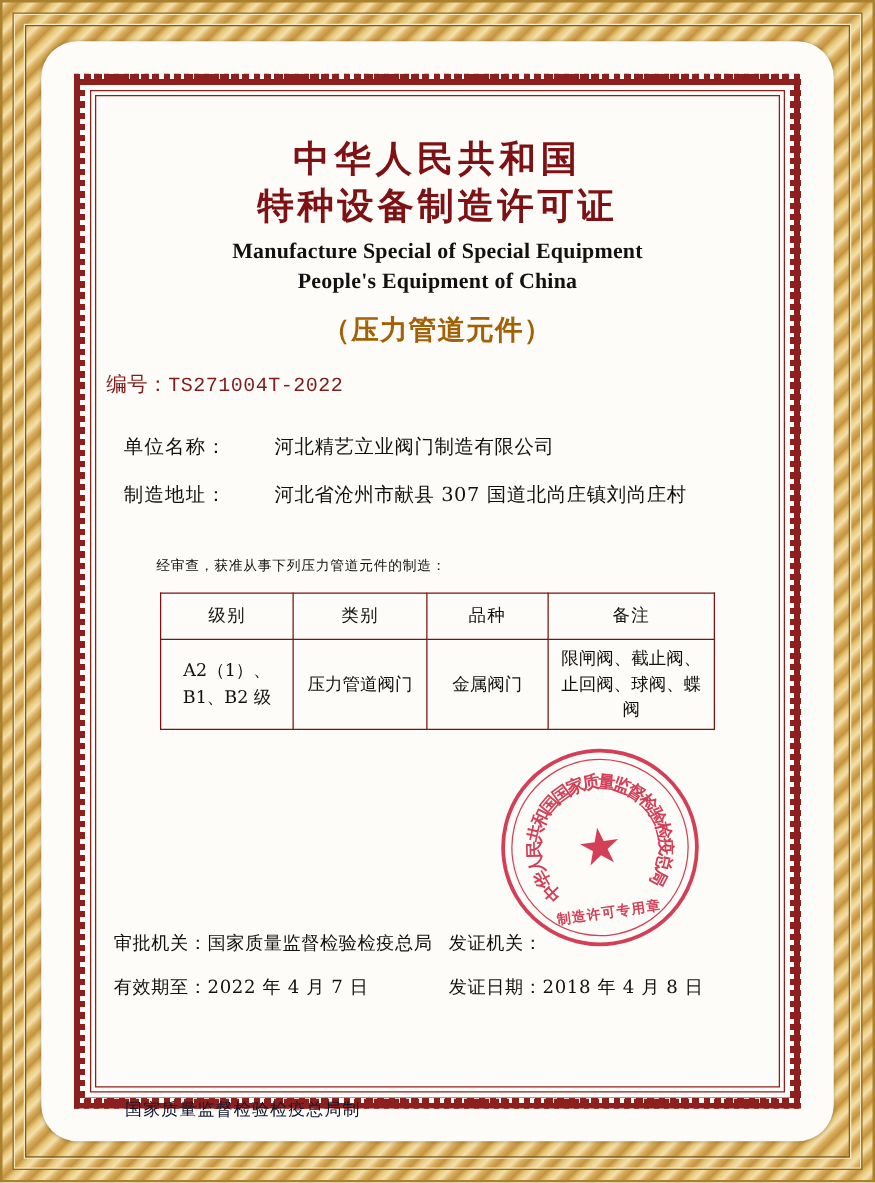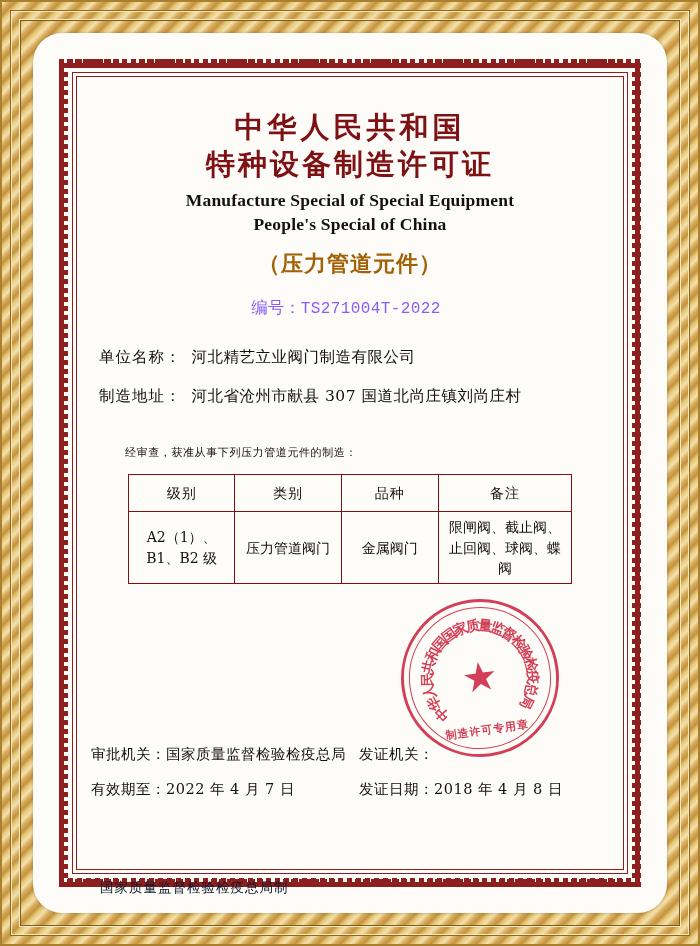--- a/index.html
+++ b/index.html
@@ -145,44 +145,45 @@
   .subtitle-cn {
     font-family: "DejaVu Serif", serif;
     font-size: 22px;
     font-weight: bold;
     color: #a16207;
     margin-top: 14px;
     letter-spacing: 1px;
   }
 
   .serial-row {
-    text-align: center;
+    text-align: left;
     margin-top: 18px;
     padding-right: 8px;
     font-family: "DejaVu Serif", serif;
     font-size: 16.5px;
-    color: #8b5cf6;
+    color: #7f1d1d;
   }
   .serial-row .serial-value {
     font-family: "Liberation Mono", monospace;
     font-size: 16px;
     letter-spacing: 0.4px;
   }
 
   .field-rows {
     margin-top: 28px;
     padding-left: 14px;
   }
   .field-row {
     display: flex;
     align-items: baseline;
     font-family: "DejaVu Serif", serif;
     font-size: 15.5px;
     color: #111;
     margin-bottom: 18px;
+    gap: 28px;
   }
   .field-label {
     white-space: nowrap;
     letter-spacing: 1px;
   }
   .field-value {
     margin-left: 10px;
     letter-spacing: 0.5px;
   }
 
@@ -345,21 +346,21 @@
     <div class="red-key"></div>
     <div class="red-line-inner"></div>
     <div class="red-line-inner2"></div>
 
     <div class="content">
 
       <div class="title-block">
         <div class="title-cn-1">中华人民共和国</div>
         <div class="title-cn-2">特种设备制造许可证</div>
         <div class="title-en-1">Manufacture Special of Special Equipment</div>
-        <div class="title-en-2">People's Special of China</div>
+        <div class="title-en-2">People's Equipment of China</div>
         <div class="subtitle-cn">（压力管道元件）</div>
       </div>
 
       <div class="serial-row">
         <span>编号：</span><span class="serial-value">TS271004T-2022</span>
       </div>
 
       <div class="field-rows">
         <div class="field-row">
           <span class="field-label">单位名称：</span>

